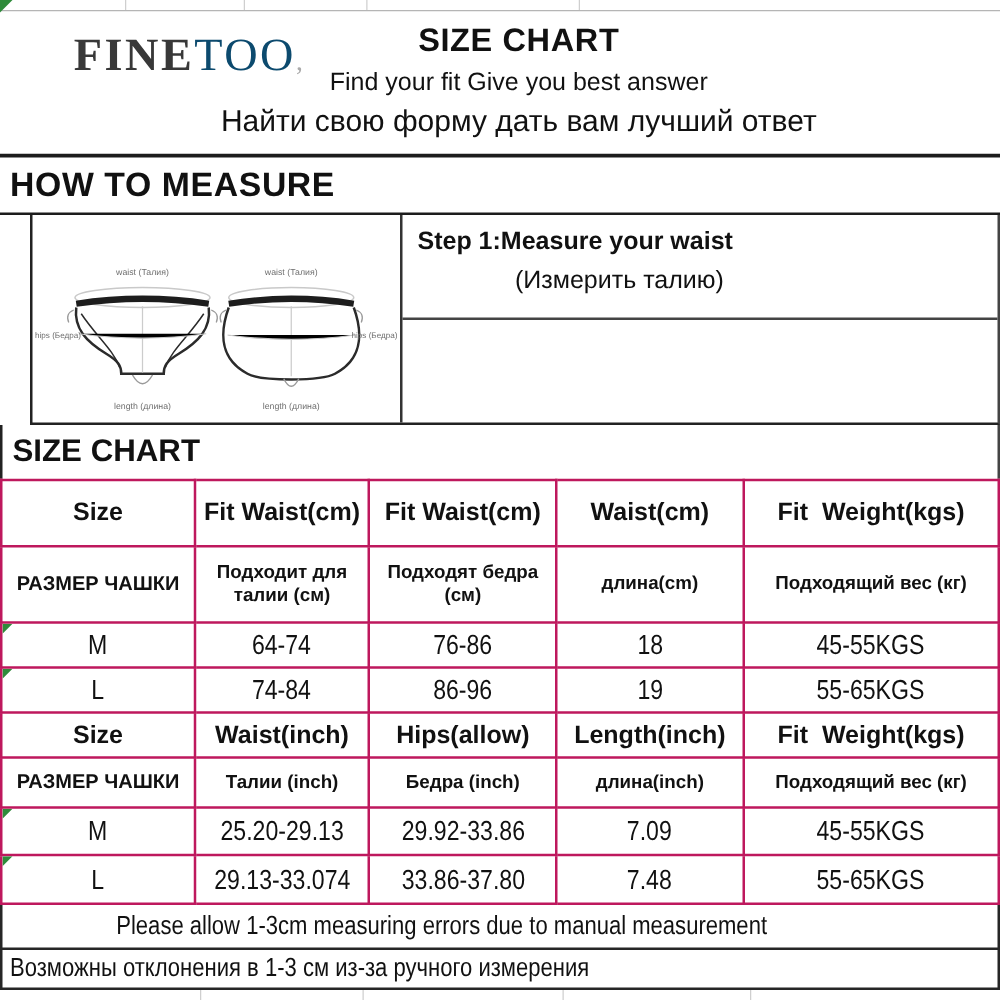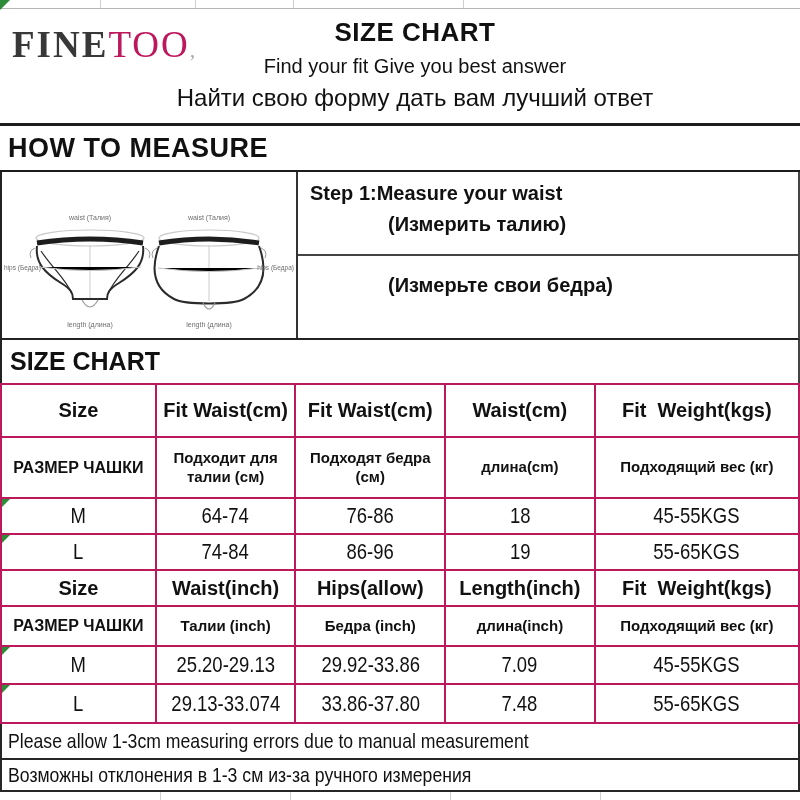--- a/index.html
+++ b/index.html
@@ -11,39 +11,39 @@
   #top-strip { height:9px; border-bottom:1px solid #b5b5b5; }
   #bottom-strip { height:10px; }
   .gridline { position:absolute; top:0; bottom:0; width:1px; background:#cfcfcf; }
   .corner-tri { position:absolute; top:0; left:0; width:0; height:0;
                 border-top:10px solid #2e8b3a; border-right:10px solid transparent; }
 
   
   #header { height:117px; position:relative; border-bottom:3px solid #1c1c1c; }
   .logo { position:absolute; left:12px; top:14px;
           font-family:"Liberation Serif", serif; font-size:37px; letter-spacing:2px; }
-  .logo .fine { color:#383838; font-weight:600; }
-  .logo .too  { color:#be185d; font-weight:500; }
+  .logo .fine { color:#383838; font-weight:600;margin-left:47px; }
+  .logo .too  { color:#0c4a6e; font-weight:500; }
   .logo .mark { color:#aaa; font-size:22px; }
   .header-titles { position:absolute; left:0; right:0; top:8px; text-align:center; padding-left:30px; }
   .ht-main { font-size:26px; font-weight:bold; letter-spacing:.5px; }
   .ht-sub  { font-size:20px; margin-top:7px; }
   .ht-ru   { font-size:24px; margin-top:6px; }
 
   
   #htm-row { height:46px; display:flex; align-items:center; padding-left:8px;
              border-bottom:2px solid #1c1c1c; font-size:27px; font-weight:bold; letter-spacing:.5px; }
   #measure { height:168px; display:flex; border-bottom:2px solid #222;
-             border-left:2px solid #222; border-right:2px solid #444; }
+             border-left:2px solid #222; border-right:2px solid #444;margin-left:24px; }
   #diagram-box { width:296px; border-right:2px solid #333; position:relative; }
   #steps-box { flex:1; display:flex; flex-direction:column; }
   .step { flex:1; padding:10px 0 0 12px; }
   .step:first-child { border-bottom:2px solid #444; }
   .step-en { font-size:20px; font-weight:bold; }
-  .step-ru { font-size:20px; font-weight:bold; padding-left:78px; margin-top:8px; }
+  .step-ru { font-size:20px; font-weight:normal; padding-left:78px; margin-top:8px; }
   svg text { font-family:"Liberation Sans", sans-serif; fill:#6e6e6e; }
 
   
   #sc-heading { height:43px; display:flex; align-items:center; padding-left:8px;
                 border-left:2px solid #222; border-right:2px solid #444;
                 font-size:25px; font-weight:bold; }
   #sc-heading .red { color:#963432; }
 
   
   table { width:100%; border-collapse:collapse; table-layout:fixed; }
@@ -54,21 +54,21 @@
   tr.r-data td { font-size:22px; }
   .cond { display:inline-block; transform:scaleX(.84); transform-origin:center; white-space:nowrap; }
   td.corner { position:relative; }
   td.corner::before { content:""; position:absolute; top:0; left:0; width:0; height:0;
                       border-top:8px solid #2e8b3a; border-right:8px solid transparent; }
 
   
   .note { border-left:2px solid #262626; border-right:2px solid #262626;
           border-bottom:2px solid #262626; display:flex; align-items:center;
           padding-left:6px; font-size:21px; }
-  #note-en { height:36px; }
+  #note-en { height:36px;justify-content:center; }
   #note-ru { height:32px; }
   .note .cond { transform-origin:left center; }
 </style>
 </head>
 <body>
 
 <div id="top-strip" class="sheet-strip">
   <div class="gridline" style="left:100px"></div>
   <div class="gridline" style="left:195px"></div>
   <div class="gridline" style="left:293px"></div>
@@ -118,21 +118,20 @@
       <text x="88" y="155" font-size="7" text-anchor="middle">length (длина)</text>
       <text x="207" y="155" font-size="7" text-anchor="middle">length (длина)</text>
     </svg>
   </div>
   <div id="steps-box">
     <div class="step">
       <div class="step-en">Step 1:Measure your waist</div>
       <div class="step-ru">(Измерить талию)</div>
     </div>
     <div class="step">
-      <div class="step-ru">(Измерьте свои бедра)</div>
     </div>
   </div>
 </div>
 
 <div id="sc-heading">
   <span>SIZE CHART</span>
 </div>
 
 <table>
   <colgroup>

